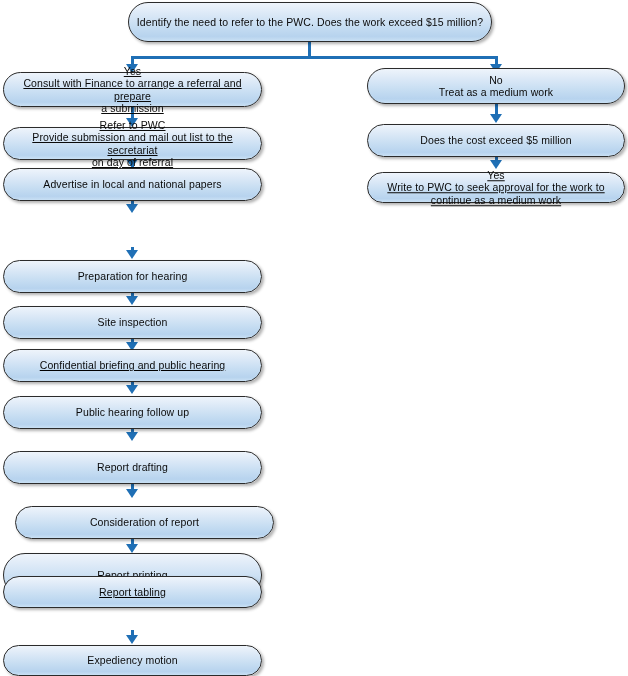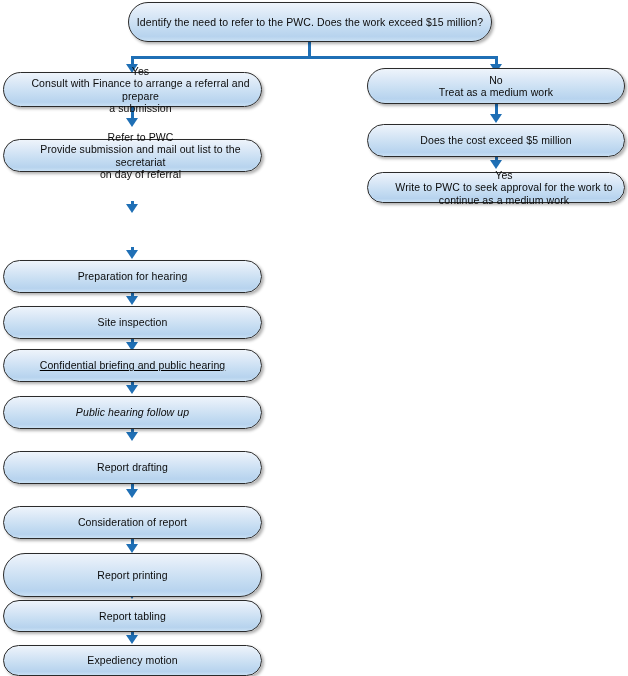--- a/index.html
+++ b/index.html
@@ -48,23 +48,24 @@
     font-size: 10.5px;
     line-height: 12.5px;
     letter-spacing: 0.1px;
     white-space: pre-line;
     padding: 0 6px;
     box-sizing: border-box;
   }
   
   .node.overflow .txt {
     position: absolute;
-    left: 8px;
+    left: 0;
     top: 50%;
     transform: translateY(-50%);
+    text-decoration: underline;
   }
 
   
   .vline {
     position: absolute;
     width: 3px;
     background: #1f6fb5;
     z-index: 1;
   }
   .hline {
@@ -100,29 +101,32 @@
 
   <div class="node overflow" style="left:3px; top:72px; width:259px; height:35px;">
     <span class="txt">Yes
 Consult with Finance to arrange a referral and prepare
 a submission</span>
   </div>
 
   <div class="vline" style="left:131px; top:107px; height:14px;"></div>
   <div class="arrow" style="left:126px; top:118px;"></div>
 
-  <div class="node overflow" style="left:3px; top:127px; width:259px; height:33px;margin-top:12px;">
+  <div class="node overflow" style="left:3px; top:127px; width:259px; height:33px;">
     <span class="txt">Refer to PWC
 Provide submission and mail out list to the secretariat
 on day of referral</span>
   </div>
 
   <div class="vline" style="left:131px; top:160px; height:8px;"></div>
   <div class="arrow" style="left:126px; top:159px;"></div>
 
+  <div class="node" style="left:3px; top:168px; width:259px; height:33px;">
+    <span class="txt">Advertise in local and national papers</span>
+  </div>
 
   <div class="vline" style="left:131px; top:201px; height:8px;"></div>
   <div class="arrow" style="left:126px; top:204px;"></div>
 
 
   <div class="vline" style="left:131px; top:247px; height:8px;"></div>
   <div class="arrow" style="left:126px; top:250px;"></div>
 
   <div class="node" style="left:3px; top:260px; width:259px; height:33px;">
     <span class="txt">Preparation for hearing</span>
@@ -138,49 +142,49 @@
   <div class="vline" style="left:131px; top:339px; height:8px;"></div>
   <div class="arrow" style="left:126px; top:342px;"></div>
 
   <div class="node" style="left:3px; top:349px; width:259px; height:33px;text-decoration:underline;">
     <span class="txt">Confidential briefing and public hearing</span>
   </div>
 
   <div class="vline" style="left:131px; top:382px; height:8px;"></div>
   <div class="arrow" style="left:126px; top:385px;"></div>
 
-  <div class="node" style="left:3px; top:396px; width:259px; height:33px;font-style:italic;">
+  <div class="node" style="left:3px; top:396px; width:259px; height:33px;">
     <span class="txt">Public hearing follow up</span>
   </div>
 
   <div class="vline" style="left:131px; top:429px; height:8px;"></div>
   <div class="arrow" style="left:126px; top:432px;"></div>
 
   <div class="node" style="left:3px; top:451px; width:259px; height:33px;justify-content:center;">
     <span class="txt">Report drafting</span>
   </div>
 
   <div class="vline" style="left:131px; top:484px; height:9px;"></div>
   <div class="arrow" style="left:126px; top:489px;"></div>
 
-  <div class="node" style="left:3px; top:506px; width:259px; height:33px;">
+  <div class="node" style="left:15px; top:506px; width:259px; height:33px;">
     <span class="txt">Consideration of report</span>
   </div>
 
   <div class="vline" style="left:131px; top:539px; height:9px;"></div>
   <div class="arrow" style="left:126px; top:544px;"></div>
 
   <div class="node" style="left:3px; top:553px; width:259px; height:44px;">
     <span class="txt">Report printing</span>
   </div>
 
   <div class="vline" style="left:131px; top:585px; height:9px;"></div>
   <div class="arrow" style="left:126px; top:590px;"></div>
 
-  <div class="node" style="left:3px; top:600px; width:259px; height:32px;">
+  <div class="node" style="left:3px; top:576px; width:259px; height:32px;text-decoration:underline;">
     <span class="txt">Report tabling</span>
   </div>
 
   <div class="vline" style="left:131px; top:630px; height:9px;"></div>
   <div class="arrow" style="left:126px; top:635px;"></div>
 
   <div class="node" style="left:367px; top:68px; width:258px; height:36px;">
     <span class="txt">No
 Treat as a medium work</span>
   </div>

